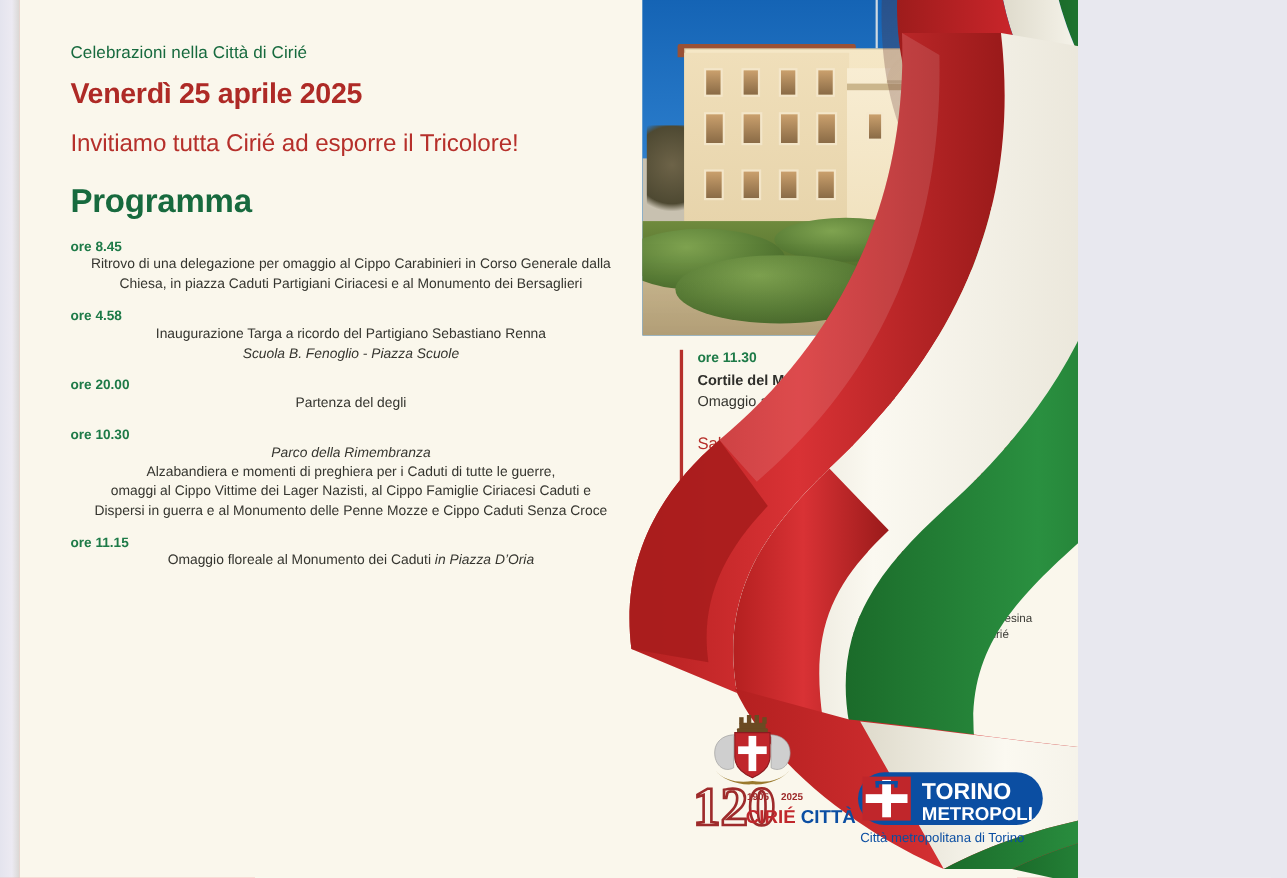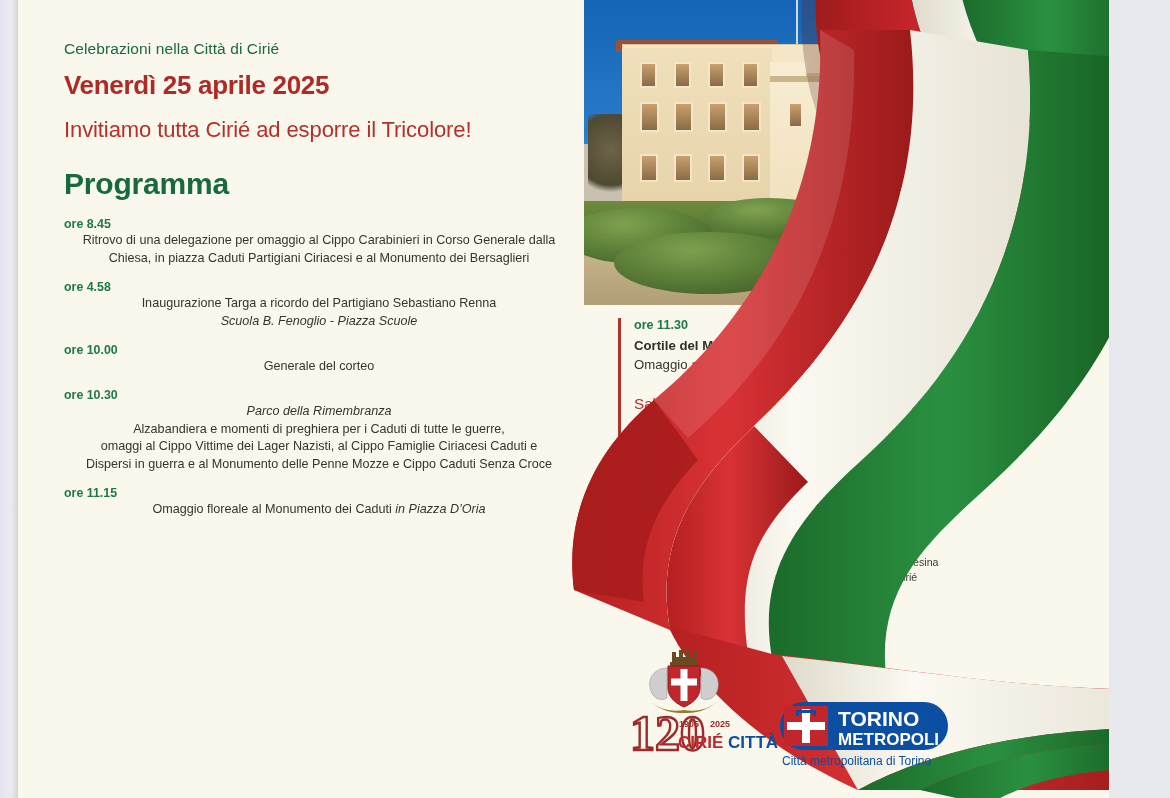--- a/index.html
+++ b/index.html
@@ -4,21 +4,21 @@
 <title>Celebrazioni 25 aprile 2025 - Cirié</title>
 <style>
   html,body{margin:0;padding:0;}
   body{
     width:1170px;height:798px;overflow:hidden;
     background:#e8e8ef;
     font-family:"Liberation Sans", sans-serif;
   }
 
   
-  #viewer{position:relative;width:1109px;height:798px;background:#fca5a5;overflow:hidden;}
+  #viewer{position:relative;width:980px;height:798px;background:#fca5a5;overflow:hidden;}
   #scroll-gutter-left{position:absolute;left:0;top:0;width:18px;height:798px;
        background:linear-gradient(90deg,#e4e4ee 0%,#eceaf2 60%,#d9d7d3 100%);}
   #scroll-gutter-right{position:absolute;right:0;top:0;width:22px;height:798px;
        background:linear-gradient(90deg,#8b8b8f 0%,#9a9aa0 22%,#dcdce4 45%,#e9e9f0 100%);}
   #poster{
     position:absolute;left:18px;top:0;width:1130px;height:798px;
     background:#faf7ec;overflow:hidden;
   }
 
   
@@ -201,22 +201,22 @@
             <div class="time">ore 8.45</div>
             <div class="line">Ritrovo di una delegazione per omaggio al Cippo Carabinieri in Corso Generale dalla</div>
             <div class="line">Chiesa, in piazza Caduti Partigiani Ciriacesi e al Monumento dei Bersaglieri</div>
           </div>
           <div class="slot">
             <div class="time">ore 4.58</div>
             <div class="line">Inaugurazione Targa a ricordo del Partigiano Sebastiano Renna</div>
             <div class="line"><em>Scuola B. Fenoglio - Piazza Scuole</em></div>
           </div>
           <div class="slot">
-            <div class="time">ore 10.00</div>
-            <div class="line">Generale del corteo</div>
+            <div class="time">ore 20.00</div>
+            <div class="line">Partenza del degli</div>
           </div>
           <div class="slot">
             <div class="time">ore 10.30</div>
             <div class="line"><em>Parco della Rimembranza</em></div>
             <div class="line">Alzabandiera e momenti di preghiera per i Caduti di tutte le guerre,</div>
             <div class="line">omaggi al Cippo Vittime dei Lager Nazisti, al Cippo Famiglie Ciriacesi Caduti e</div>
             <div class="line">Dispersi in guerra e al Monumento delle Penne Mozze e Cippo Caduti Senza Croce</div>
           </div>
           <div class="slot">
             <div class="time">ore 11.15</div>

